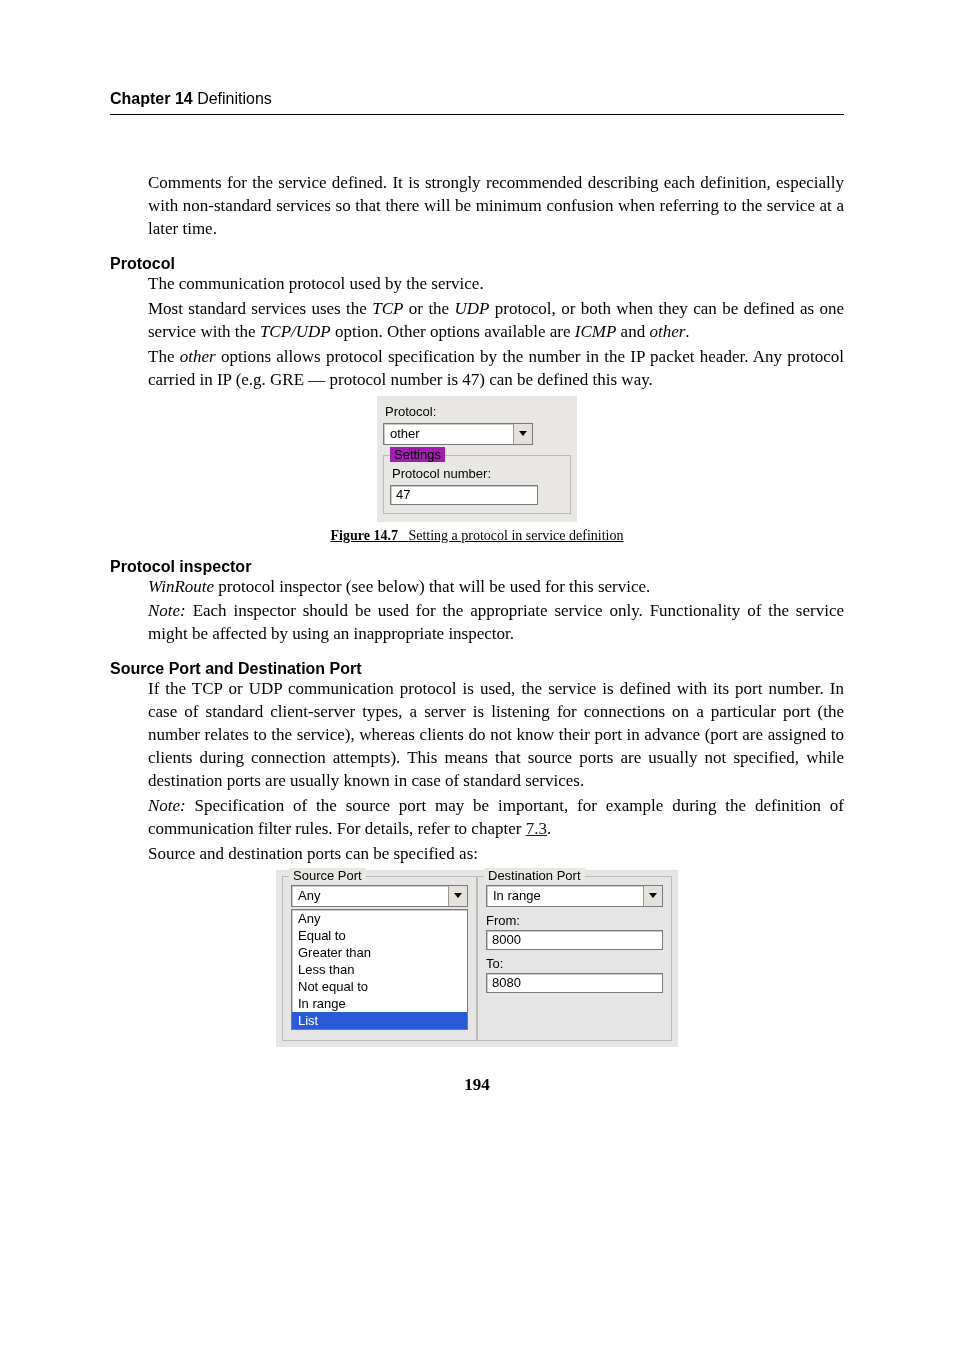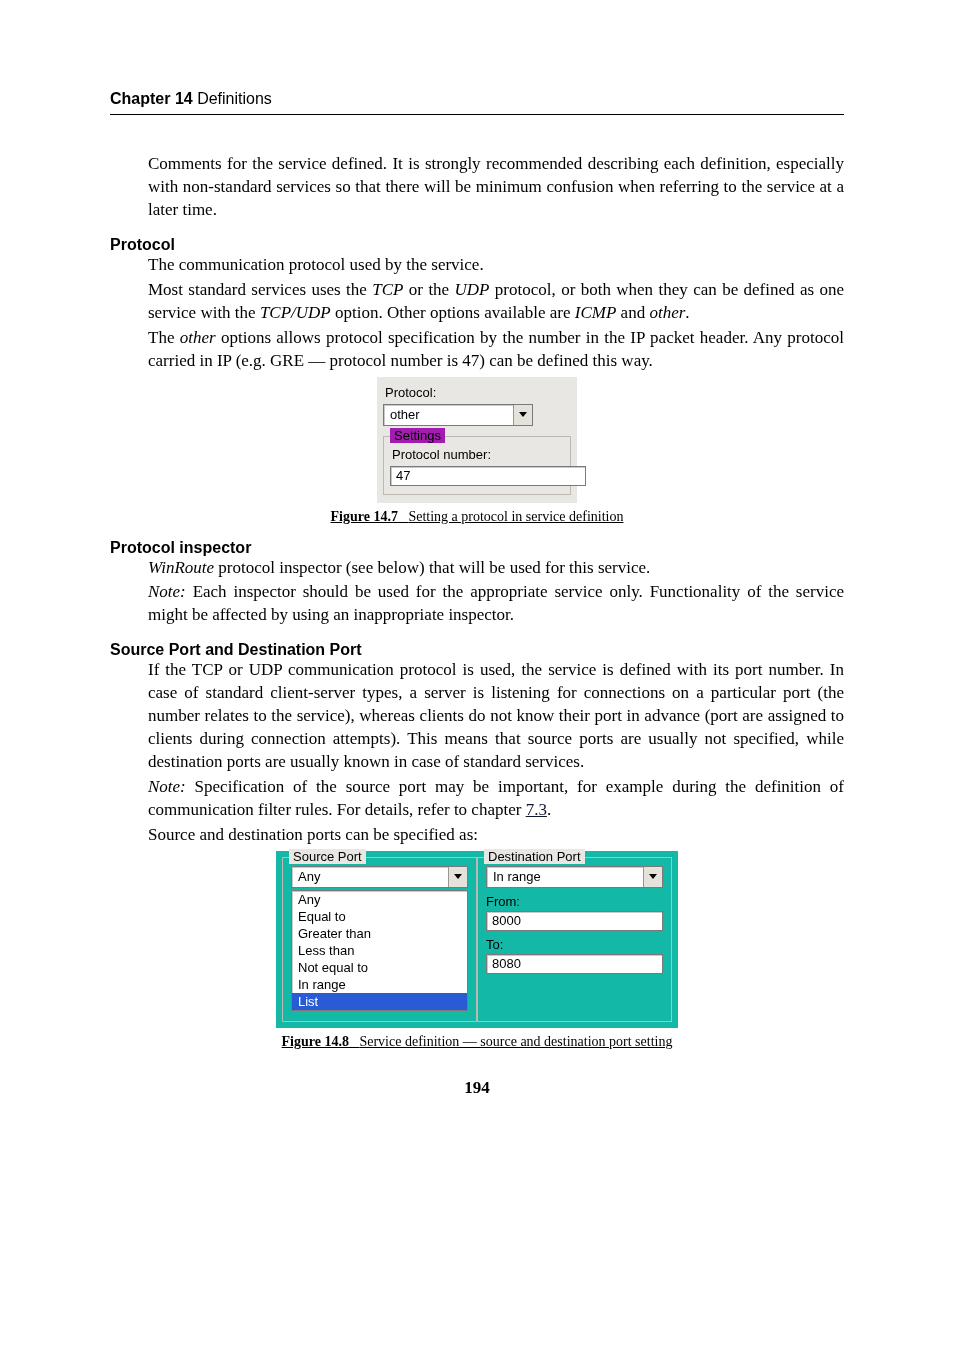--- a/index.html
+++ b/index.html
@@ -13,21 +13,21 @@
     width: 954px;
     margin: 0 auto;
     padding: 90px 110px 60px 110px;
     box-sizing: border-box;
   }
   .running-head {
     font-family: Arial, Helvetica, sans-serif;
     font-size: 16px;
     padding-bottom: 6px;
     border-bottom: 1.5px solid #000;
-    margin-bottom: 38px;
+    margin-bottom: 57px;
   }
   .running-head .bold { font-weight: bold; }
   .term {
     font-family: Arial, Helvetica, sans-serif;
     font-weight: bold;
     font-size: 16px;
     margin-top: 14px;
   }
   .body {
     font-size: 17px;
@@ -98,21 +98,21 @@
     padding: 1px 5px;
     font-family: Tahoma, Arial, sans-serif;
     font-size: 13px;
     box-sizing: border-box;
   }
 
   
   .dlg2 {
     display: inline-flex;
     gap: 0;
-    background: #14b8a6;
+    background: #e5e5e5;
     padding: 6px;
     font-family: Tahoma, Arial, sans-serif;
     font-size: 13px;
     text-align: left;
   }
   .fsbox {
     border: 1px solid #bdb9b0;
     padding: 8px 8px 10px 8px;
     position: relative;
     width: 195px;
@@ -167,21 +167,21 @@
         <div class="txt">other</div>
         <div class="btn">
           <svg viewBox="0 0 8 5">
               <polygon points="0,0 8,0 4,5" fill="#000"></polygon>
             </svg>
         </div>
       </div>
       <div class="fieldset">
         <div class="legend">Settings</div>
         <div class="lbl">Protocol number:</div>
-        <div class="tinput" style="width:196px; margin-top:4px;">47</div>
+        <div class="tinput" style="width:148px; margin-top:4px;">47</div>
       </div>
     </div>
     <div class="caption">
       <span class="fb">Figure 14.7</span>&nbsp;&nbsp;&nbsp;<span>Setting a protocol in service definition</span>
     </div>
   </div>
 
   <div class="term">Protocol inspector</div>
   <div class="body">
     <p>
@@ -234,19 +234,16 @@
                 <polygon points="0,0 8,0 4,5" fill="#000"></polygon>
               </svg>
           </div>
         </div>
         <div class="lbl">From:</div>
         <div class="tinput">8000</div>
         <div class="lbl">To:</div>
         <div class="tinput">8080</div>
       </div>
     </div>
-    <div class="caption">
-      <span class="fb">Figure 14.8</span>&nbsp;&nbsp;&nbsp;<span>Service definition — source and destination port setting</span>
-    </div>
   </div>
 
   <div class="page-num">194</div>
 </div>
 
 </body></html>

